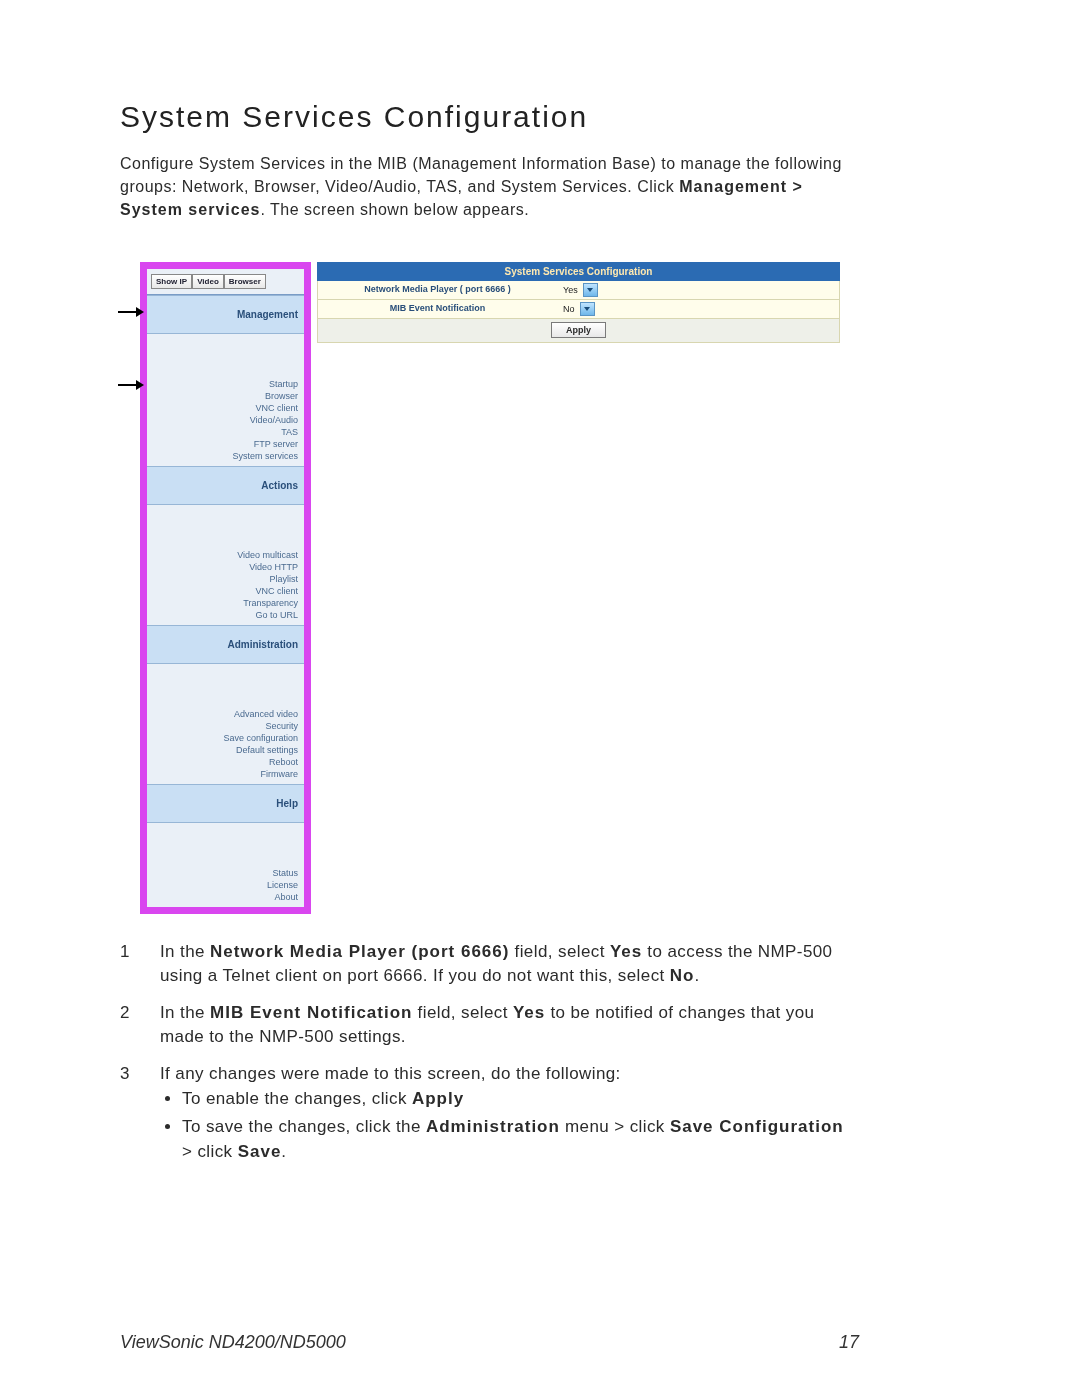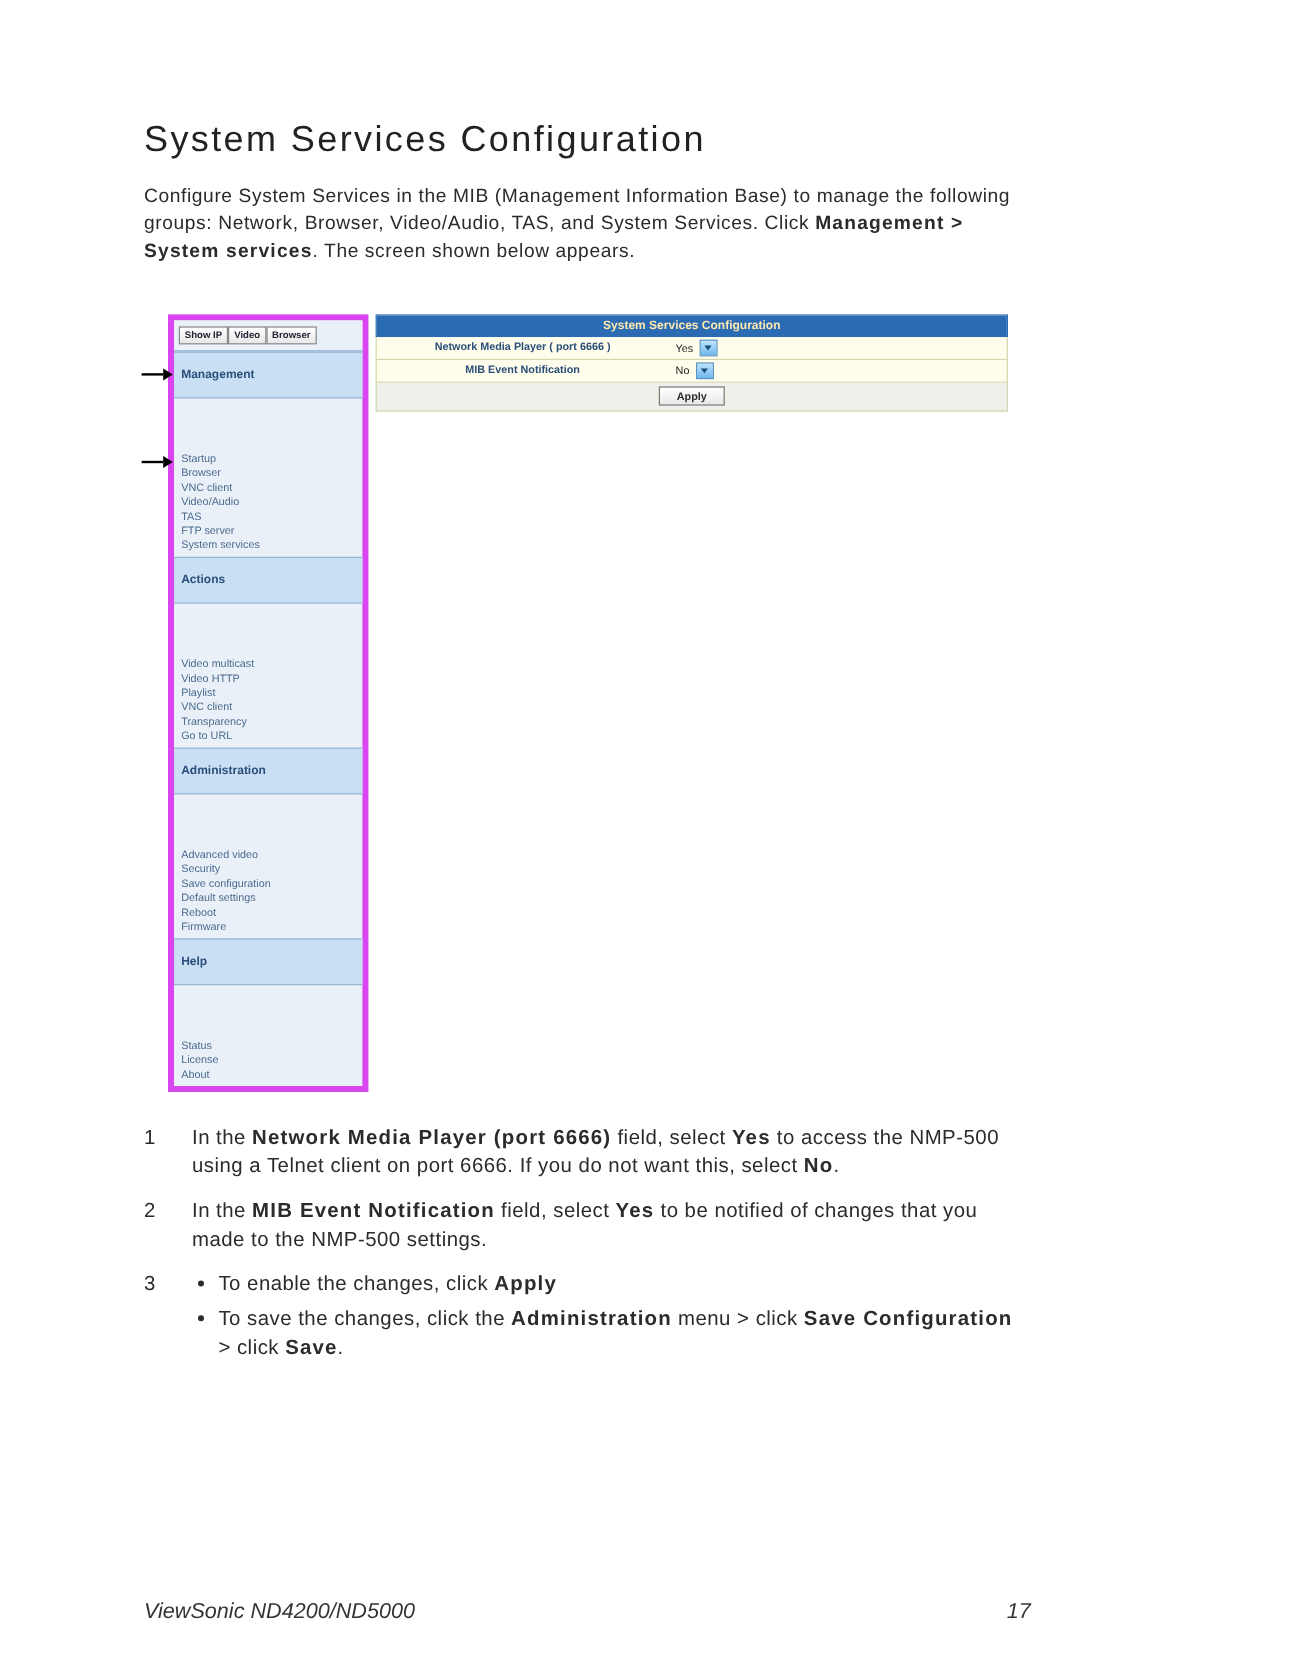--- a/index.html
+++ b/index.html
@@ -57,22 +57,23 @@
     border-left: 8px solid #000;
   }
   .app {
     display: flex;
     width: 700px;
     font-size: 10px;
     font-family: Verdana, Tahoma, sans-serif;
   }
   .sidebar {
     width: 157px;
-    border: 5px solid #d946ef;
+    border: 7px solid #d946ef;
     background: #eaf0f7;
+    text-align: right;
   }
   .sidebar .tabrow {
     background: #eaf0f7;
     padding: 5px 4px;
     display: flex;
     gap: 0;
     border-bottom: 1px solid #7a9cc6;
   }
   .sidebar .tabrow .tab {
     border: 1px solid #888;
@@ -311,20 +312,21 @@
     </li>
     <li>
       <div class="num">2</div>
       <div class="body">
         <span>In the </span><span class="bold">MIB Event Notification</span><span> field, select </span><span class="bold">Yes</span><span> to be notified of changes that you made to the NMP-500 settings.</span>
       </div>
     </li>
     <li>
       <div class="num">3</div>
       <div class="body">
+        <span>If any changes were made to this screen, do the following:</span>
         <ul class="bullets">
           <li>
             <span>To enable the changes, click </span><span class="bold">Apply</span>
           </li>
           <li>
             <span>To save the changes, click the </span><span class="bold">Administration</span><span> menu &gt; click </span><span class="bold">Save Configuration</span><span> &gt; click </span><span class="bold">Save</span><span>.</span>
           </li>
         </ul>
       </div>
     </li>

